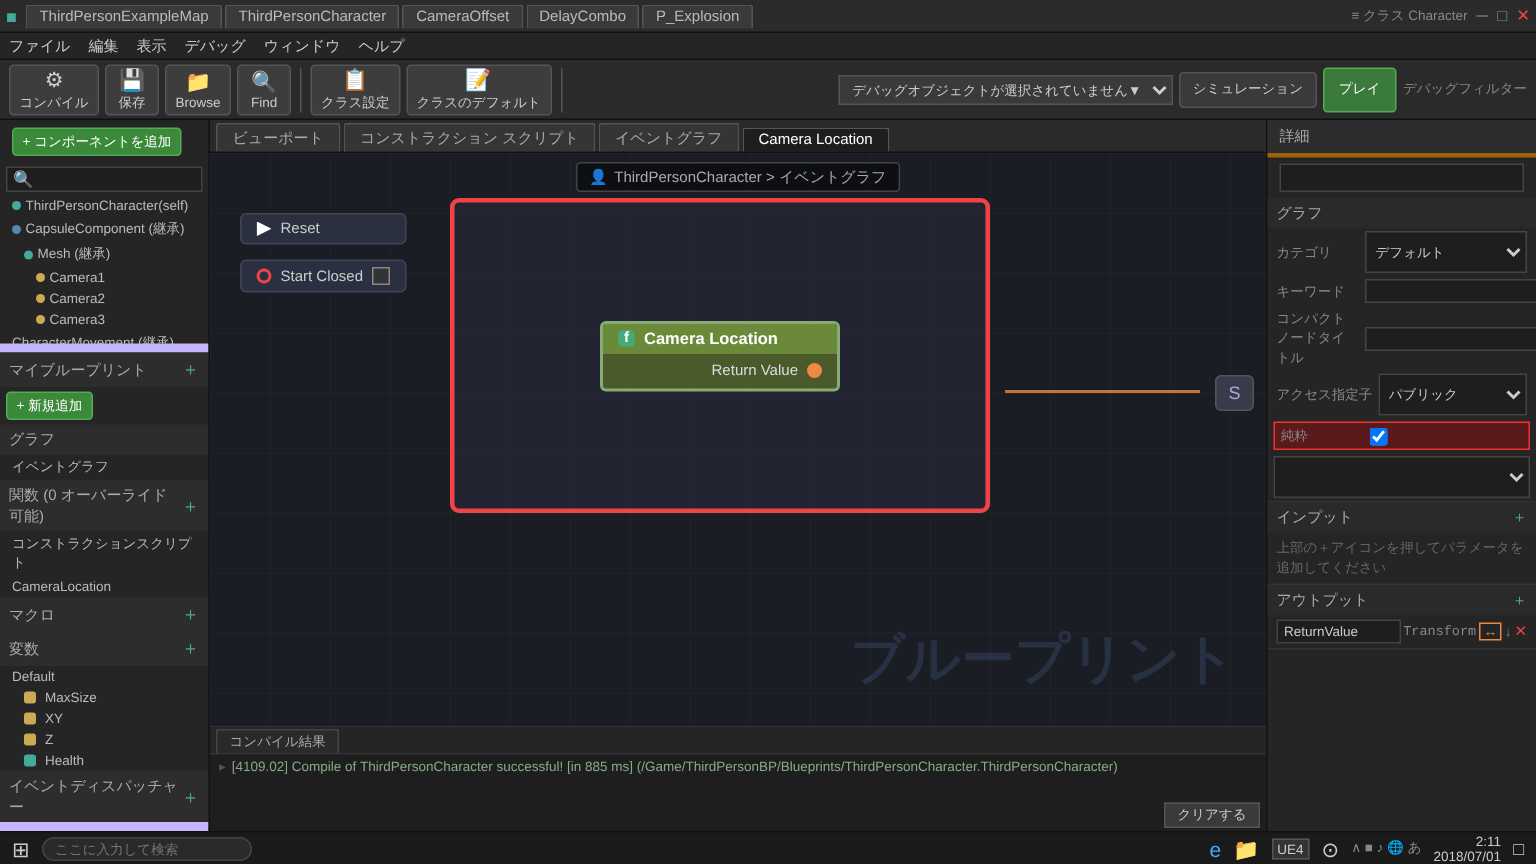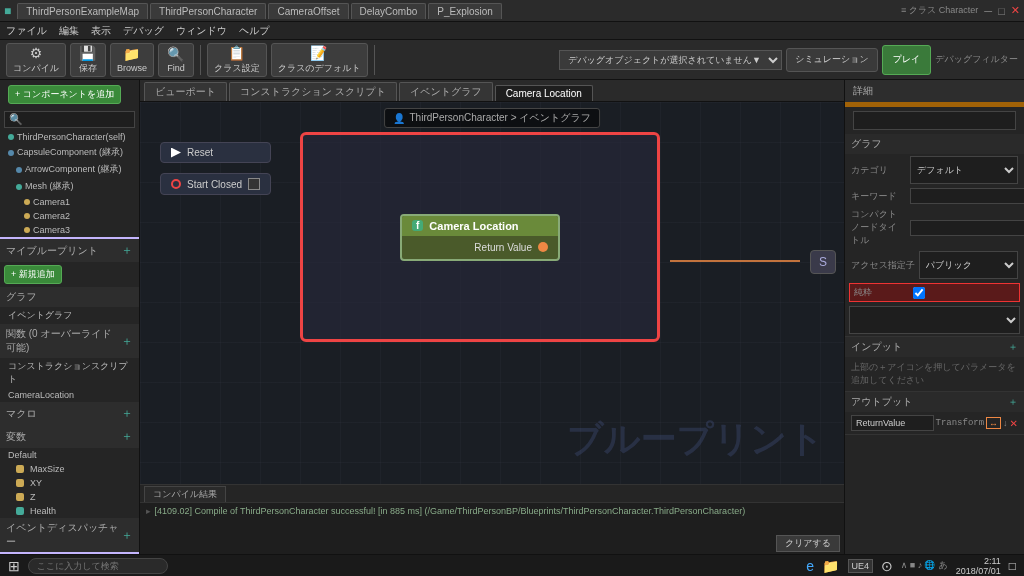--- a/index.html
+++ b/index.html
@@ -130,21 +130,21 @@
     
     #left-panel {
       width: 140px;
       background: #252525;
       border-right: 1px solid #111;
       overflow: hidden;
       display: flex;
       flex-direction: column;
     }
     .panel-section {
-      border-bottom: 2px solid #c4b5fd;
+      border-bottom: 6px solid #c4b5fd;
     }
     .panel-header {
       background: #2d2d2d;
       padding: 3px 6px;
       font-size: 10px;
       color: #aaa;
       display: flex;
       align-items: center;
       justify-content: space-between;
       cursor: pointer;
@@ -406,21 +406,21 @@
       border-left: 1px solid #111;
       display: flex;
       flex-direction: column;
       font-size: 10px;
     }
     .right-panel-title {
       background: #2d2d2d;
       padding: 4px 8px;
       font-size: 10px;
       color: #aaa;
-      border-bottom: 5px solid #a16207;
+      border-bottom: 3px solid #a16207;
     }
     .right-section {
       border-bottom: 1px solid #333;
     }
     .right-section-header {
       background: #2a2a2a;
       padding: 3px 6px;
       color: #aaa;
       font-size: 10px;
       cursor: pointer;
@@ -650,24 +650,20 @@
     </div>
 
     <div class="panel-section" style="overflow-y:auto;max-height:160px;">
       <div class="tree-item">
           <span class="tree-dot"></span>
           <span>ThirdPersonCharacter(self)</span>
         </div>
       <div class="tree-item">
           <span class="tree-dot blue"></span>
           <span>CapsuleComponent (継承)</span>
-        </div>
-      <div class="tree-item indent1">
-          <span class="tree-dot blue"></span>
-          <span>ArrowComponent (継承)</span>
         </div>
       <div class="tree-item indent1">
           <span class="tree-dot"></span>
           <span>Mesh (継承)</span>
         </div>
       <div class="tree-item indent2">
           <span class="tree-dot yellow"></span>
           <span>Camera1</span>
         </div>
       <div class="tree-item indent2">

